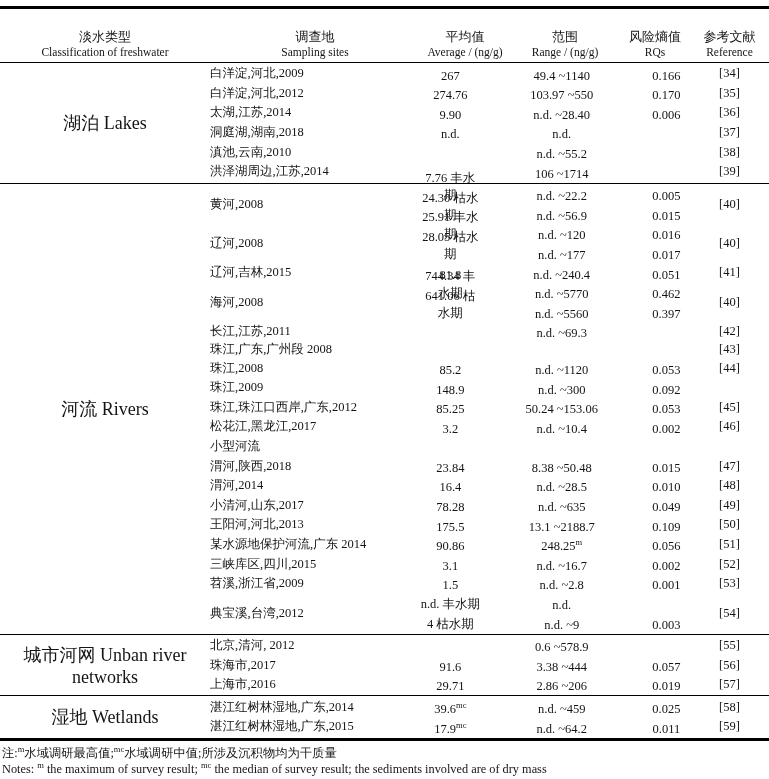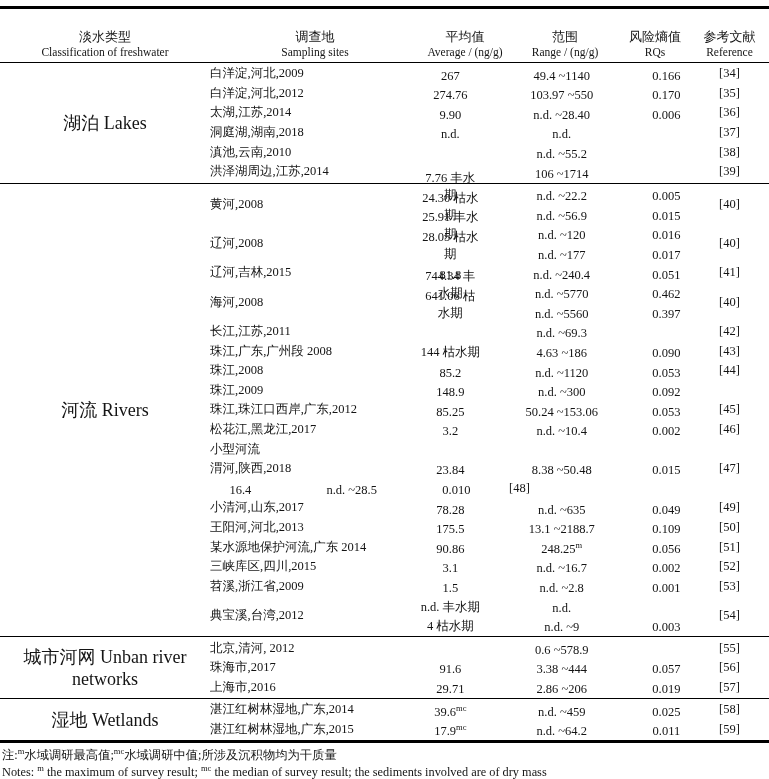--- a/index.html
+++ b/index.html
@@ -223,25 +223,20 @@
                   <div class="avg"></div>
                   <div class="range">n.d. ~69.3</div>
                   <div class="rq"></div>
                 </div>
               </div>
               <div class="ref">[42]</div>
             </div>
             <div class="row">
               <div class="site">珠江,广东,广州段 2008</div>
               <div class="lines">
-                <div class="line">
-                  <div class="avg">144 枯水期</div>
-                  <div class="range">4.63 ~186</div>
-                  <div class="rq">0.090</div>
-                </div>
               </div>
               <div class="ref">[43]</div>
             </div>
             <div class="row">
               <div class="site">珠江,2008</div>
               <div class="lines">
                 <div class="line">
                   <div class="avg">85.2</div>
                   <div class="range">n.d. ~1120</div>
                   <div class="rq">0.053</div>
@@ -298,20 +293,21 @@
               <div class="lines">
                 <div class="line">
                   <div class="avg">23.84</div>
                   <div class="range">8.38 ~50.48</div>
                   <div class="rq">0.015</div>
                 </div>
               </div>
               <div class="ref">[47]</div>
             </div>
             <div class="row">
+              <div class="site">渭河,2014</div>
               <div class="lines">
                 <div class="line">
                   <div class="avg">16.4</div>
                   <div class="range">n.d. ~28.5</div>
                   <div class="rq">0.010</div>
                 </div>
               </div>
               <div class="ref">[48]</div>
             </div>
             <div class="row">

